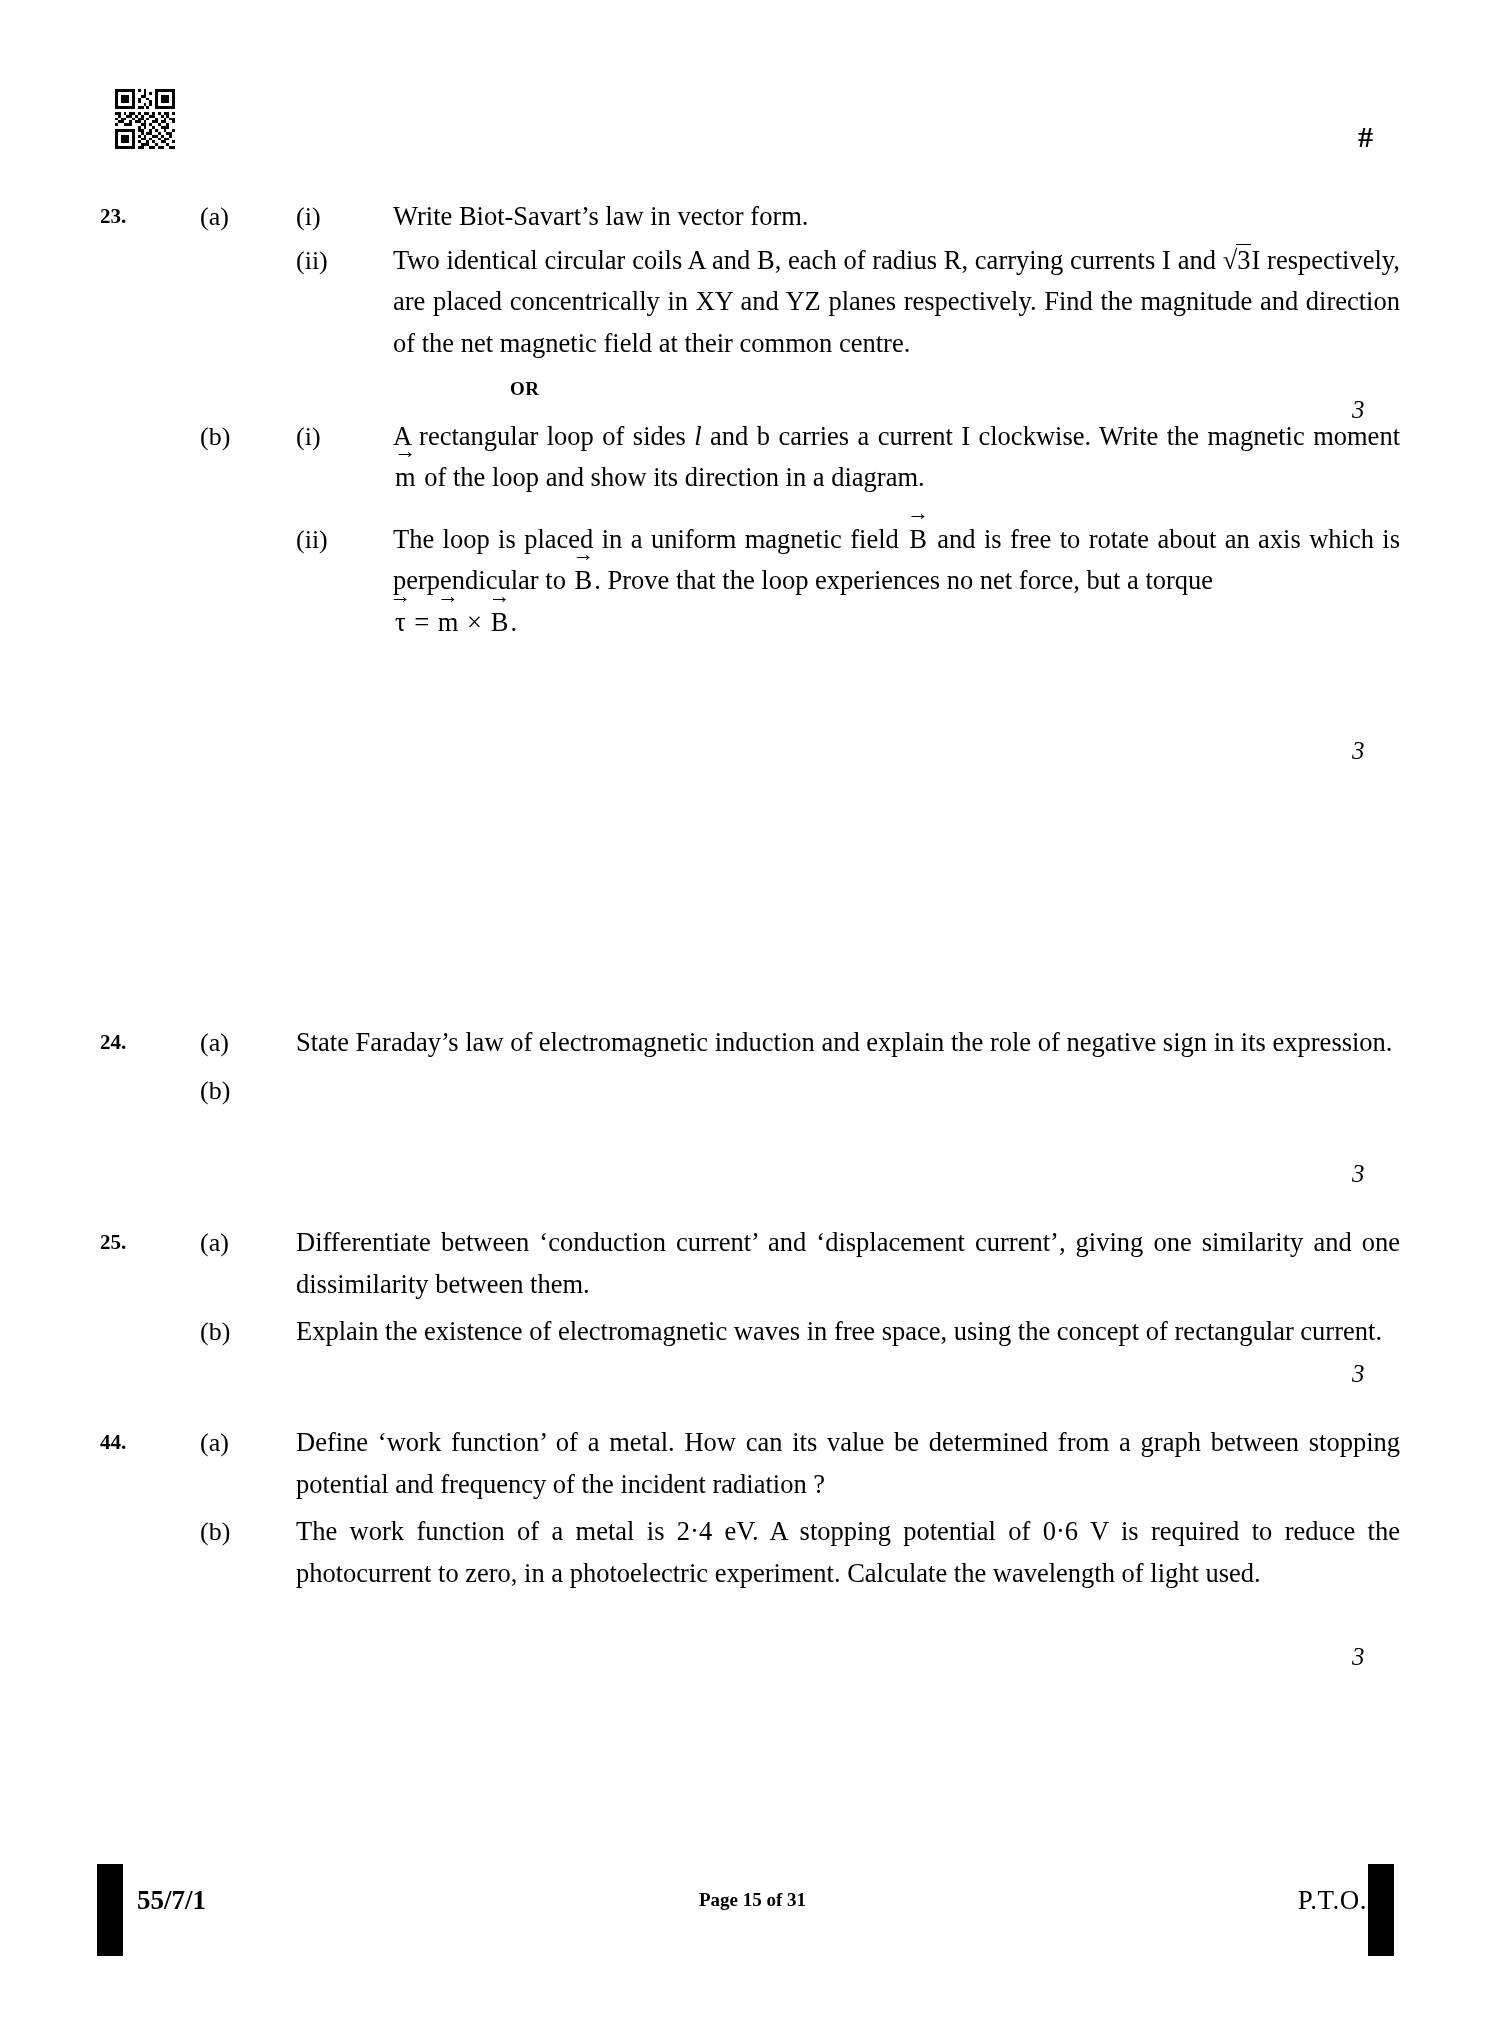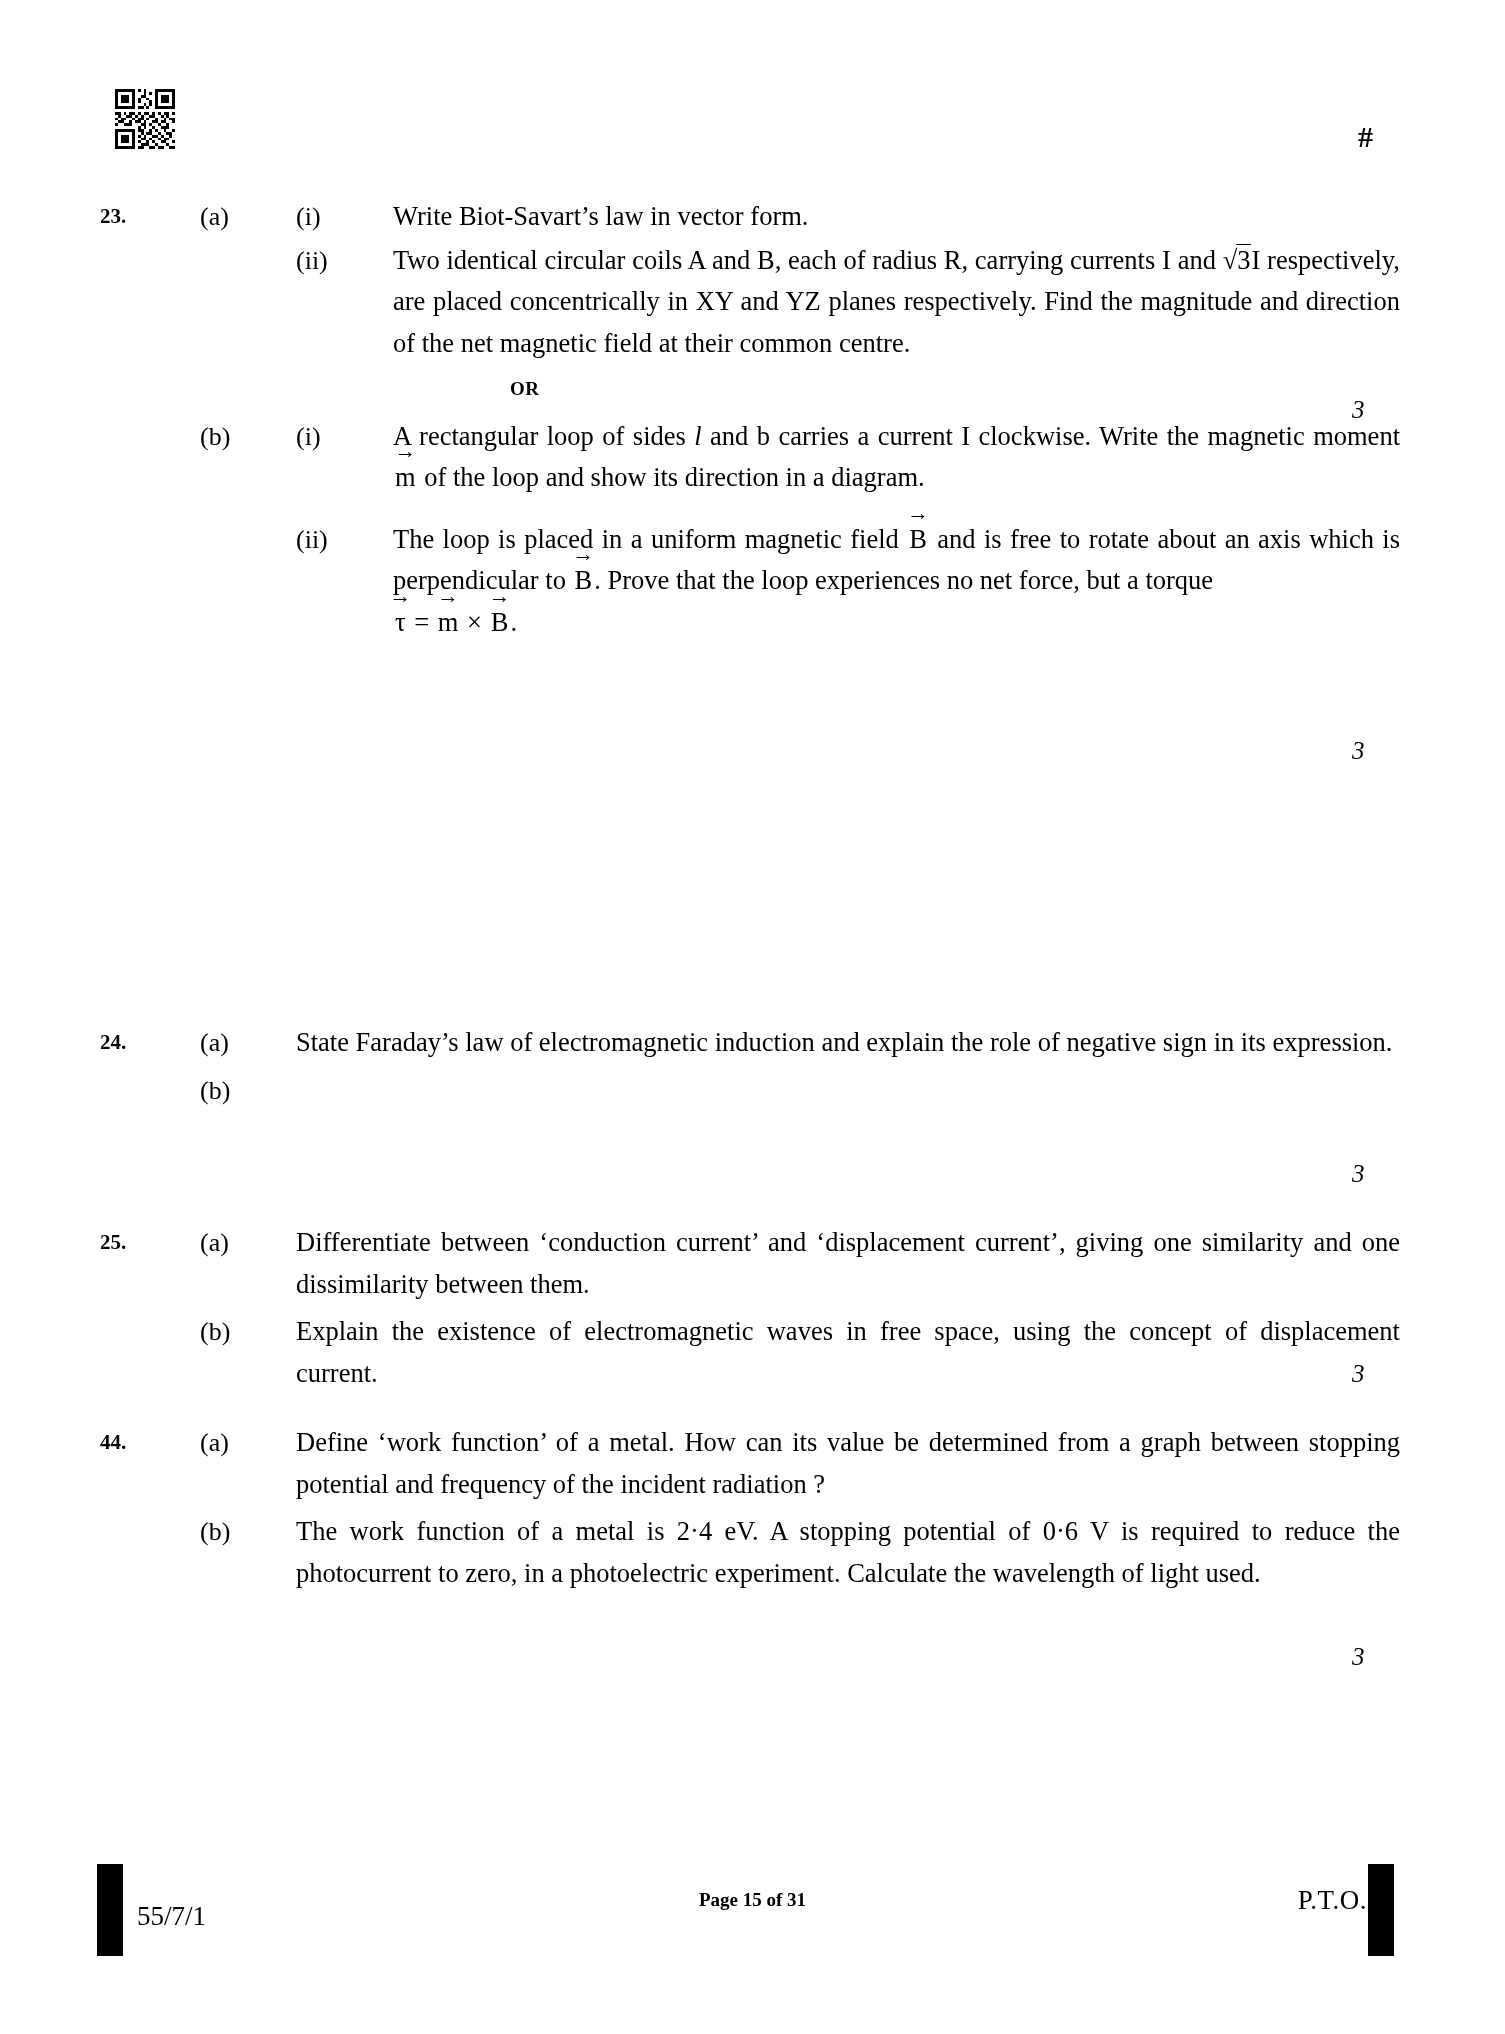--- a/index.html
+++ b/index.html
@@ -147,23 +147,22 @@
     height: 92px;
     background: #000000;
   }
   .footer-bar.left { left: 97px; }
   .footer-bar.right { left: 1368px; }
   .footer-code {
     position: absolute;
     left: 137px;
     top: 22px;
     font-size: 27px;
-    font-weight: normal;
+    font-weight: bold;
     line-height: 36px;
-    margin-top: 16px;
   }
   .footer-page {
     position: absolute;
     left: 0;
     right: 0;
     top: 22px;
     text-align: center;
     font-size: 19px;
     font-weight: bold;
     line-height: 36px;
@@ -339,21 +338,21 @@
 
   <div class="qblock" style="top:1222px;">
     <div class="row">
       <div class="col-num">25.</div>
       <div class="col-alpha">(a)</div>
       <div class="col-body">Differentiate between ‘conduction current’ and ‘displacement current’, giving one similarity and one dissimilarity between them.</div>
     </div>
     <div class="row" style="margin-top:6px;">
       <div class="col-num"></div>
       <div class="col-alpha">(b)</div>
-      <div class="col-body">Explain the existence of electromagnetic waves in free space, using the concept of displacement current.</div>
+      <div class="col-body">Explain the existence of electromagnetic waves in free space, using the concept of rectangular current.</div>
     </div>
     <div class="marks" style="top:131px;">3</div>
   </div>
 
   <div class="qblock" style="top:1422px;">
     <div class="row">
       <div class="col-num">44.</div>
       <div class="col-alpha">(a)</div>
       <div class="col-body">Define ‘work function’ of a metal. How can its value be determined from a graph between stopping potential and frequency of the incident radiation ?</div>
     </div>

